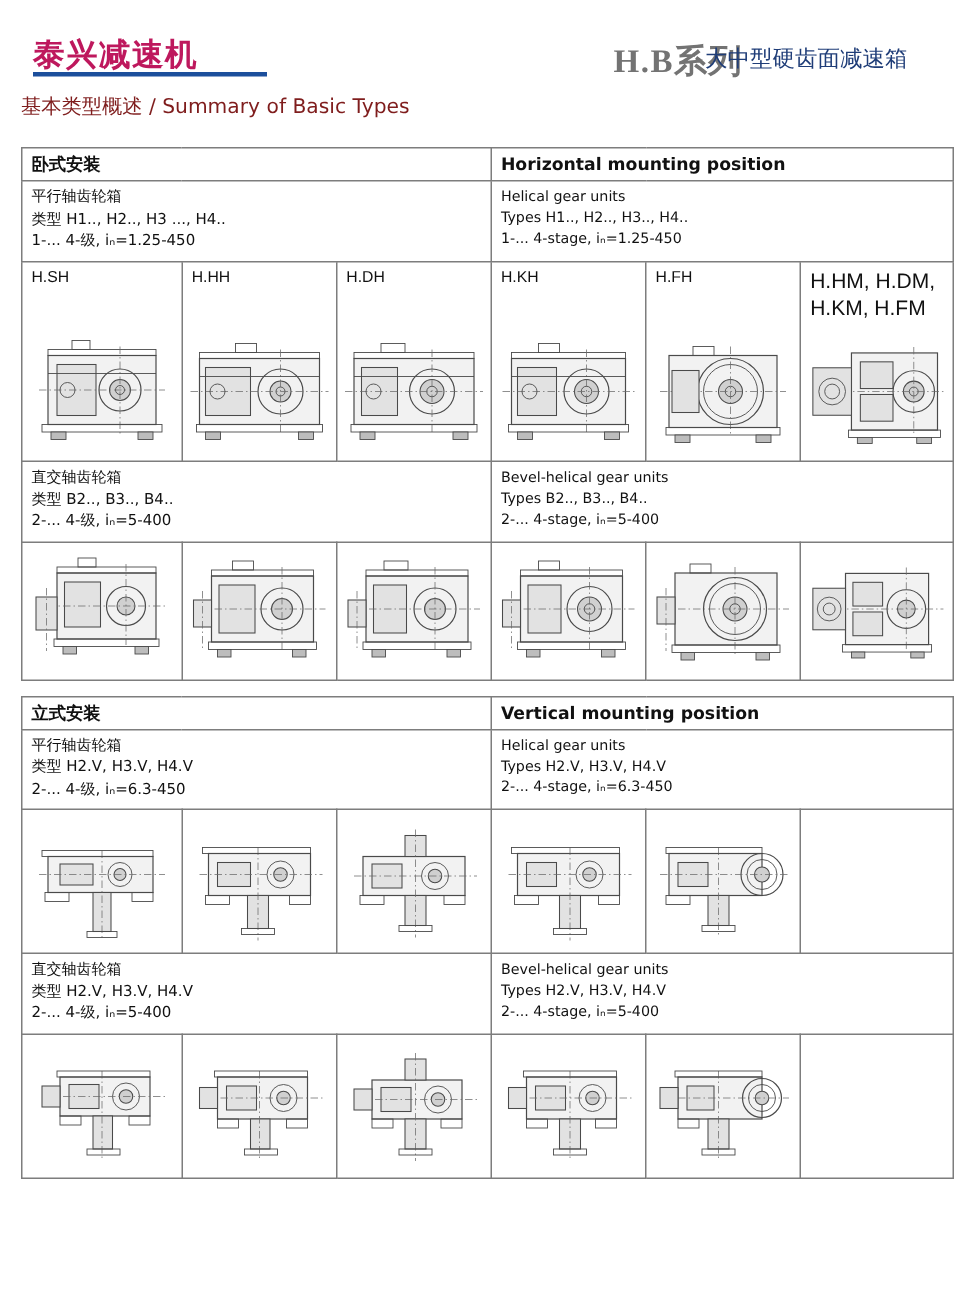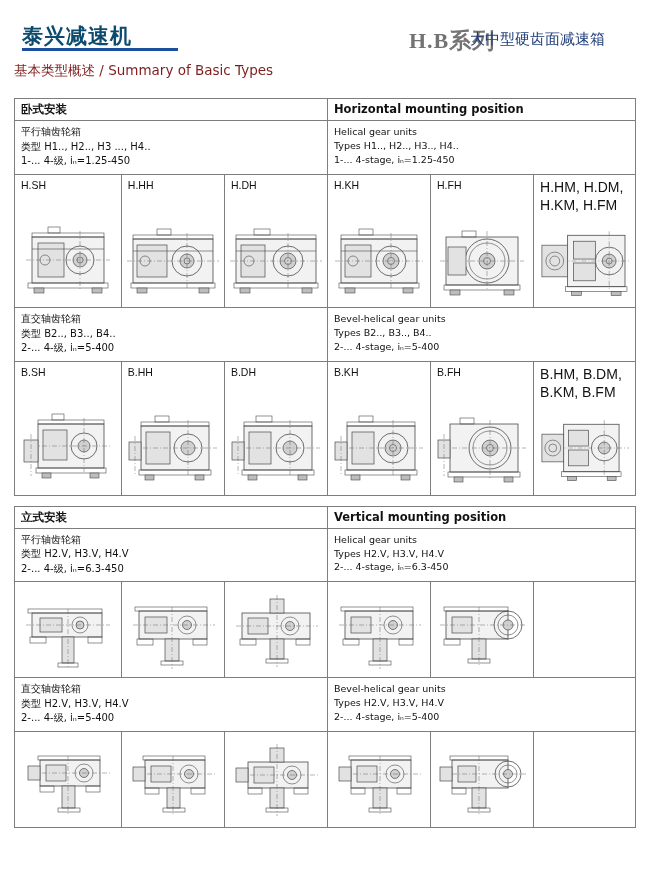--- a/index.html
+++ b/index.html
@@ -16,21 +16,21 @@
   .header {
     position: relative;
     height: 56px;
     padding: 0 12px;
   }
   .brand {
     position: absolute;
     left: 22px; top: 22px;
     font-size: 21px;
     font-weight: bold;
-    color: #0c4a6e;
+    color: #be185d;
     letter-spacing: 1px;
     font-family: Liberation Mono, monospace;
   }
   .brand-underline {
     position: absolute;
     left: 22px; top: 48px;
     width: 156px; height: 3px;
     background: #1c4f9c;
   }
   .series {
@@ -312,29 +312,20 @@
           <div class="zh">类型 B2.., B3.., B4..</div>
           <div class="zh">2-... 4-级,  iₙ=5-400</div>
         </td>
         <td colspan="3">
           <div>Bevel-helical gear units</div>
           <div>Types B2.., B3.., B4..</div>
           <div>2-... 4-stage,  iₙ=5-400</div>
         </td>
       </tr>
 
-      <tr class="label-row">
-        <td>B.SH</td>
-        <td>B.HH</td>
-        <td>B.DH</td>
-        <td>B.KH</td>
-        <td>B.FH</td>
-        <td class="multi" style="white-space:pre-line">B.HM, B.DM,
-B.KM, B.FM</td>
-      </tr>
 
       <tr class="img-row">
 
         <td>
             <div class="cellwrap">
           <svg class="gb" width="100" height="86" viewBox="0 0 100 86">
             <rect class="fillbody" x="20" y="18" width="66" height="44"></rect>
             <rect class="ln2" x="20" y="14" width="66" height="4"></rect>
             <rect class="fillmid" x="25" y="24" width="24" height="30"></rect>
             <circle class="ln" cx="66" cy="40" r="13"></circle>

